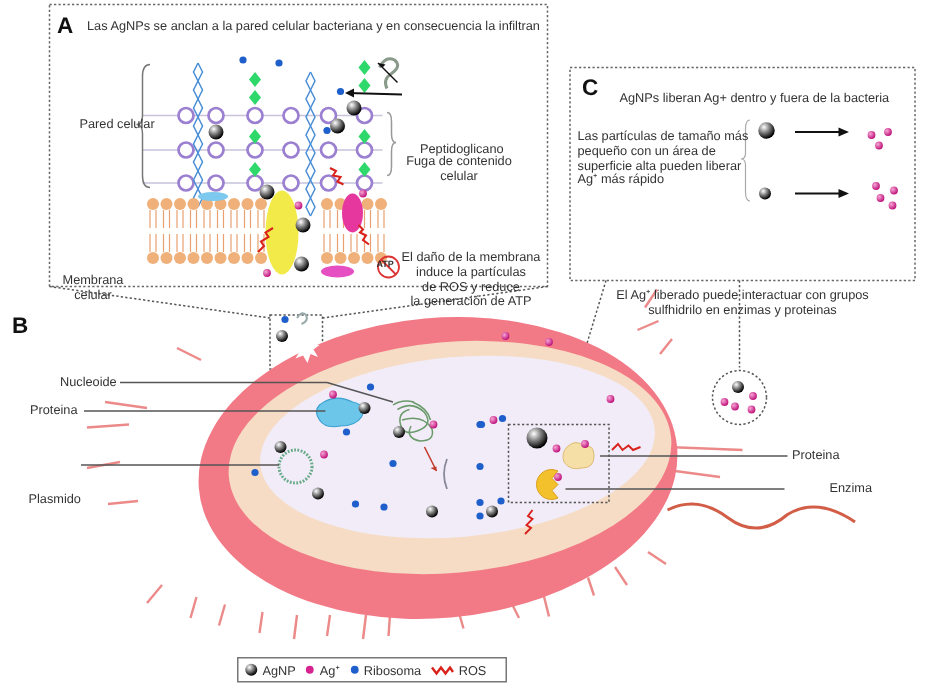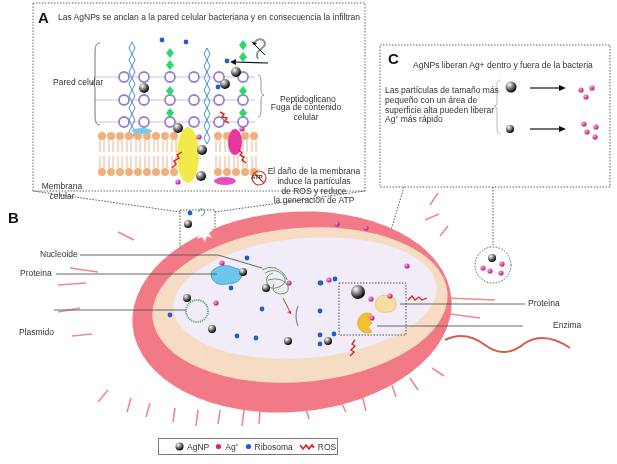--- a/index.html
+++ b/index.html
@@ -1,20 +1,20 @@
 <!DOCTYPE html>
 <html><head>
 <meta charset="utf-8">
 <style>
   html,body{margin:0;padding:0;background:#ffffff;}
   body{width:617px;height:464px;position:relative;overflow:hidden;font-family:"Liberation Sans",sans-serif;color:#222;}
   .lbl{position:absolute;font-size:8.5px;color:#333;white-space:nowrap;line-height:1.15;}
   .panel-letter{position:absolute;font-weight:bold;font-size:15px;color:#111;}
   svg{position:absolute;left:0;top:0;}
-  .legend{position:absolute;left:158px;top:438px;width:180px;height:17px;border:1px solid #777;background:#fff;display:flex;align-items:center;gap:6px;padding:0 16px;box-sizing:border-box;font-size:8.5px;color:#333;}
+  .legend{position:absolute;left:158px;top:438px;width:180px;height:17px;border:1px solid #777;background:#fff;display:flex;align-items:center;gap:6px;padding:0 4px;box-sizing:border-box;font-size:8.5px;color:#333;}
   .legend .item{display:flex;align-items:center;gap:3px;}
   .center{text-align:center;margin-top:38px;}
 </style>
 </head>
 <body>
 
 <svg width="617" height="464" viewBox="0 0 617 464">
   <defs>
     <radialGradient id="agnp" cx="35%" cy="30%" r="70%">
       <stop offset="0%" stop-color="#ffffff"></stop>
@@ -320,20 +320,22 @@
 
 <div class="panel-letter" style="left:388px;top:50px;">C</div>
 <div class="lbl" style="left:413px;top:61px;">AgNPs liberan Ag+ dentro y fuera de la bacteria</div>
 <div class="lbl" style="left:385px;top:86px;">
   <div>Las partículas de tamaño más</div>
   <div>pequeño con un área de</div>
   <div>superficie alta pueden liberar</div>
   <div>Ag⁺ más rápido</div>
 </div>
 <div class="lbl center" style="left:395px;top:154px;width:200px;">
+  <div>El Ag⁺ liberado puede interactuar con grupos</div>
+  <div>sulfhidrilo en enzimas y proteinas</div>
 </div>
 
 <div class="legend">
   <div class="item">
     <svg width="9" height="9" style="position:static">
         <circle cx="4.5" cy="4.5" r="4" fill="url(#agnp)"></circle>
       </svg>
     <span>AgNP</span>
   </div>
   <div class="item">

